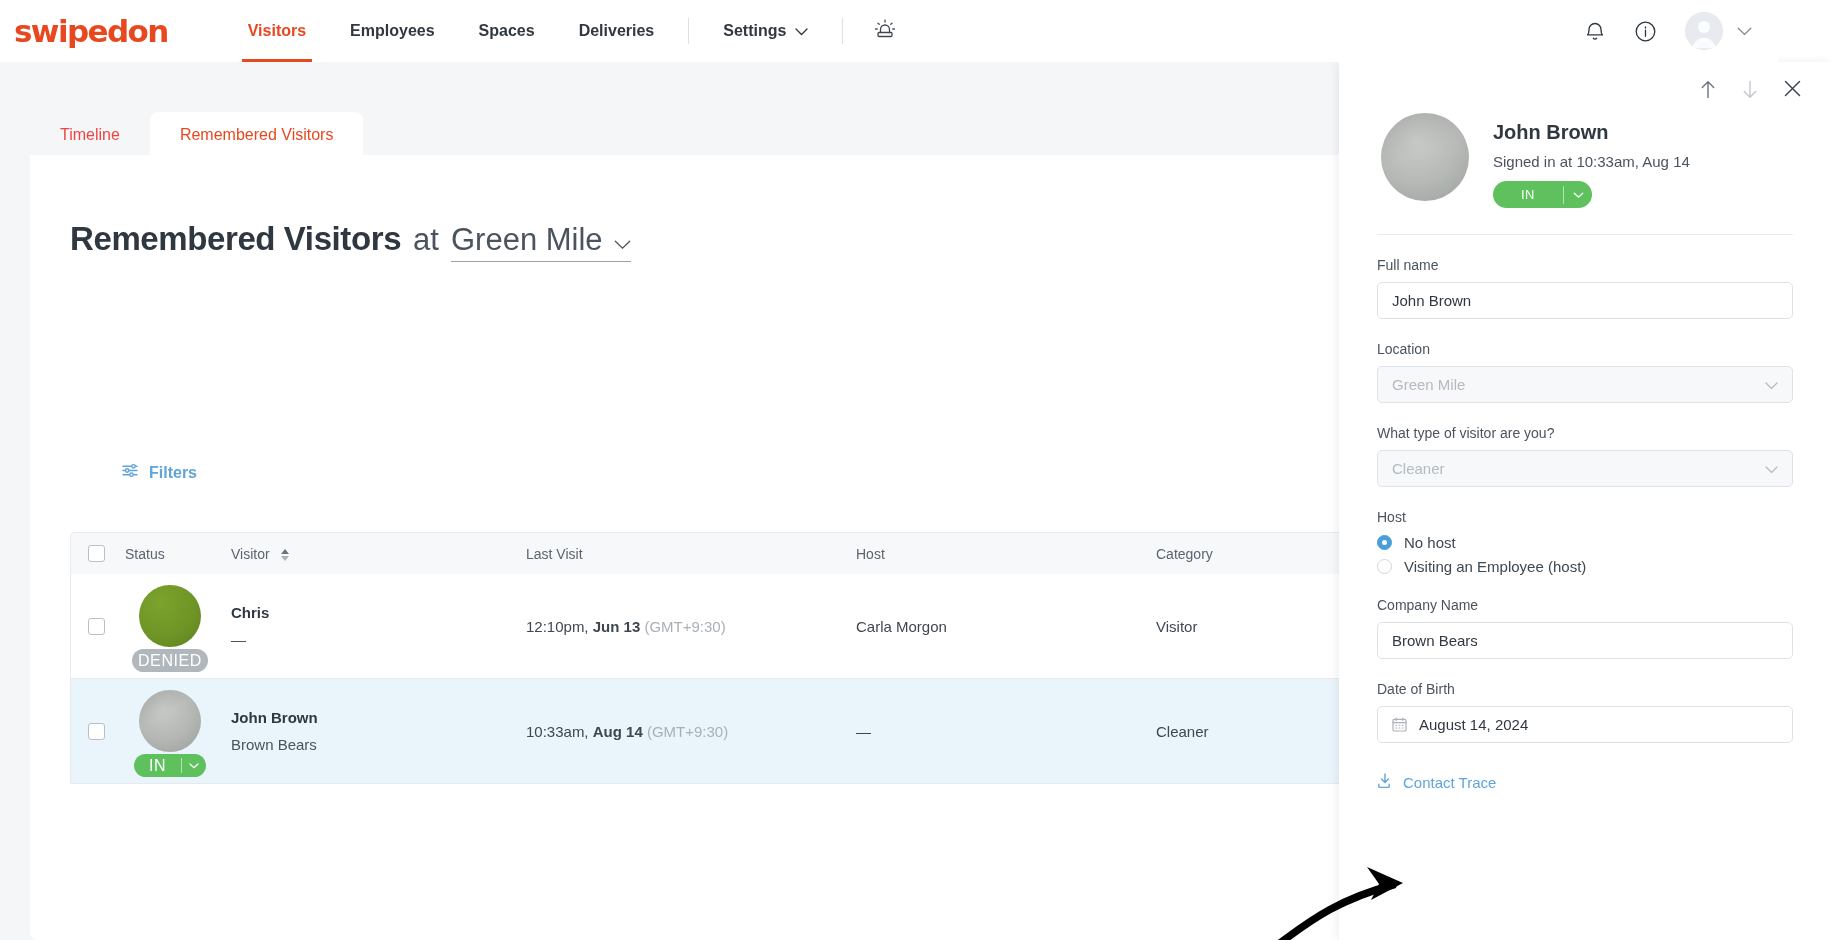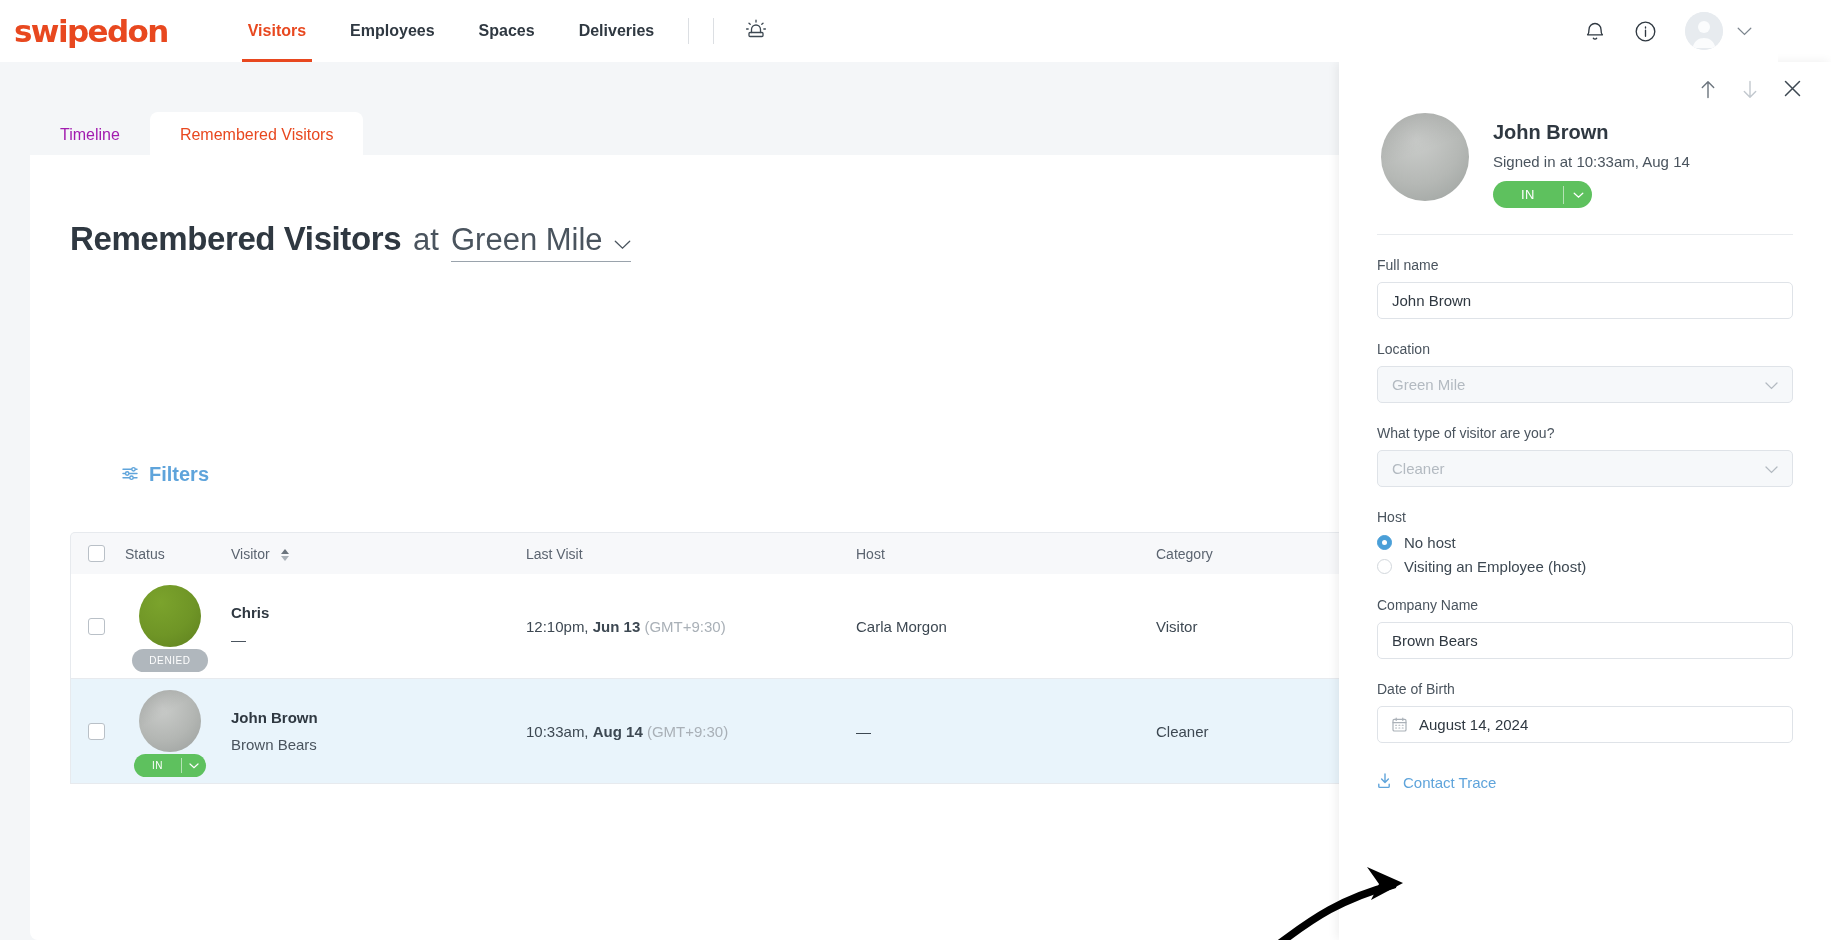--- a/index.html
+++ b/index.html
@@ -45,21 +45,21 @@
 
   
   .page-bg {
     position: absolute; top: 62px; left: 0; width: 1831px; height: 878px;
     background: #f4f6f8;
   }
 
   
   .tabbar { position: absolute; top: 112px; left: 30px; display: flex; align-items: flex-end; }
   .tab {
-    font-size: 16px; color: #a21caf; padding: 14px 30px; cursor: pointer;
+    font-size: 16px; color: #ef4444; padding: 14px 30px; cursor: pointer;
     border-radius: 8px 8px 0 0; white-space: nowrap;
   }
   .tab.active { background: #ffffff; color: #e8481f; font-weight: 400; }
 
   
   .content-card {
     position: absolute; top: 155px; left: 30px; width: 1771px; height: 785px;
     background: #ffffff; border-radius: 0 8px 8px 8px;
   }
 
@@ -81,21 +81,21 @@
     width: 255px; height: 41px; border: 1px solid #dfe3e8; border-radius: 6px;
     display: flex; align-items: center; padding: 0 12px; background: #fff;
   }
   .searchbox input {
     border: none; outline: none; font-size: 15px; color: #3d4852;
     margin-left: 10px; width: 190px; font-family: "Liberation Sans", sans-serif;
   }
   .searchbox input::placeholder { color: #a5adb5; }
   .filters-btn {
     margin-left: 52px; display: flex; align-items: center; gap: 10px;
-    color: #5fa4db; font-size: 20px; cursor: pointer; font-weight: 600;
+    color: #5fa4db; font-size: 16px; cursor: pointer; font-weight: 600;
   }
 
   
   .tbl { position: absolute; top: 377px; left: 40px; width: 1731px; }
   .tbl-head {
     display: flex; align-items: center; height: 42px;
     background: #f7f8fa; border: 1px solid #e7eaee; border-bottom: none;
     border-radius: 5px 5px 0 0; font-size: 14px; color: #5b6470;
   }
   .tbl-row {
@@ -121,21 +121,21 @@
 
   .av-cell { position: relative; width: 90px; height: 90px; }
   .av-img { width: 62px; height: 62px; border-radius: 50%; margin: 8px auto 0; display: block; }
   .av-green { background: radial-gradient(circle at 35% 28%, #7ba32c 0%, #6f9526 55%, #5e801f 100%); }
   .av-grey  { background:
       linear-gradient(150deg, rgba(0,0,0,0.12) 0%, rgba(0,0,0,0) 40%),
       radial-gradient(circle at 38% 30%, #c9cbc9 0%, #b3b6b3 55%, #9a9e9c 100%); }
   .badge {
     position: absolute; left: 50%; transform: translateX(-50%); bottom: 3px;
     height: 23px; border-radius: 12px; display: flex; align-items: center;
-    font-size: 10px; letter-spacing: 0.6px; color: #fff;
+    font-size: 16px; letter-spacing: 0.6px; color: #fff;
   }
   .badge.denied { background: #b0b7bd; width: 76px; justify-content: center; }
   .badge.in { background: #5ec15e; width: 72px; }
   .badge.in .lbl { flex: 1; text-align: center; }
   .badge.in .sep { width: 1px; height: 15px; background: rgba(255,255,255,0.55); }
   .badge.in .cv { width: 24px; text-align: center; font-size: 10px; }
 
   .v-name { font-size: 15px; font-weight: 700; color: #2f3841; }
   .v-sub  { font-size: 15px; color: #4a545e; margin-top: 10px; }
   .cellTxt { font-size: 15px; color: #3d4852; }
@@ -211,20 +211,28 @@
       <div class="navitem">
         <span>Employees</span>
       </div>
       <div class="navitem">
         <span>Spaces</span>
       </div>
       <div class="navitem">
         <span>Deliveries</span>
       </div>
       <div class="navdivider"></div>
+      <div class="navitem">
+        <span>Settings</span>
+        <span class="chev">
+          <svg width="13" height="8" viewBox="0 0 13 8">
+              <path d="M1 1l5.5 5.5L12 1" stroke="#2f3841" stroke-width="1.3" fill="none" stroke-linecap="round"></path>
+            </svg>
+        </span>
+      </div>
       <div class="navdivider"></div>
       <div class="navitem" style="padding:0 18px;">
         <span>
           <svg width="24" height="24" viewBox="0 0 24 24" fill="none" stroke="#3d4852" stroke-width="1.3" stroke-linecap="round">
             <path d="M7.5 15.5v-3a4.5 4.5 0 019 0v3"></path>
             <rect x="5" y="15.5" width="14" height="4" rx="1"></rect>
             <path d="M12 5V3.2M6.2 7.3L5 6.2M17.8 7.3L19 6.2M4.2 12H2.6M21.4 12h-1.6"></path>
           </svg>
         </span>
       </div>

